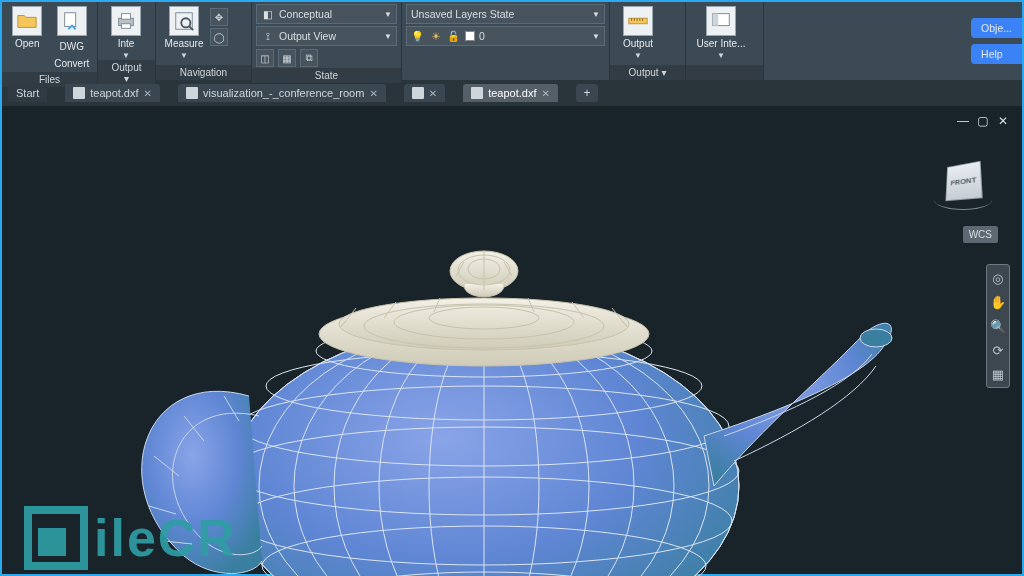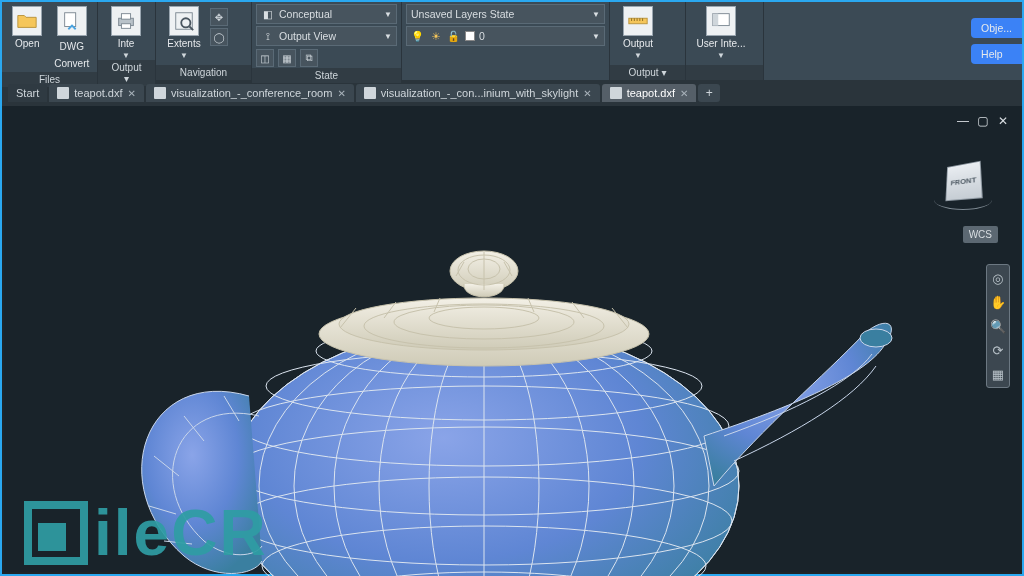--- a/index.html
+++ b/index.html
@@ -11,37 +11,37 @@
   .panel-title { background: #313c44; color: #cfd6db; font-size: 10px; text-align: center; padding: 2px 10px; }
   .big-btn { display: flex; flex-direction: column; align-items: center; justify-content: flex-start; width: 48px; color: #e6e9ec; font-size: 10px; gap: 2px; cursor: pointer; padding-top: 2px; }
   .big-btn .ic { width: 30px; height: 30px; background: #eef1f3; border: 1px solid #9aa6b0; display: flex; align-items: center; justify-content: center; }
   .big-btn .ic svg { width: 22px; height: 22px; }
   .caret { font-size: 8px; color: #cfd6db; }
   .stack { display: flex; flex-direction: column; gap: 2px; }
   .dd { display: flex; align-items: center; background: #47545e; border: 1px solid #5a6a76; height: 20px; color: #d9dee2; font-size: 10.5px; padding: 0 4px; gap: 4px; cursor: pointer; }
   .dd .arrow { margin-left: auto; font-size: 8px; }
   .mini-row { display: flex; gap: 4px; height: 20px; align-items: center; }
   .mini-ic { width: 18px; height: 18px; background: #47545e; border: 1px solid #5a6a76; display:flex; align-items:center; justify-content:center; color:#cfd6db; font-size:10px; cursor:pointer; }
-  .tabbar { display: flex; align-items: center; background: #2a343b; height: 26px; padding: 0 6px; gap: 2px; }
+  .tabbar { display: flex; align-items: center; background: #2a343b; height: 26px; padding: 0 6px; gap: 18px; }
   .doc-tab { display: flex; align-items: center; gap: 5px; background: #3b4750; color: #cfd6db; font-size: 11px; padding: 3px 8px; border-radius: 3px 3px 0 0; cursor: pointer; }
   .doc-tab.start { background: #2f3a42; }
   .doc-tab.active { background: #555f68; color: #fff; }
   .doc-tab .x { font-size: 10px; color: #a9b3bb; cursor:pointer; }
   .doc-tab .fic { width: 12px; height: 12px; background: #cfd6db; border-radius: 1px; }
   .plus-tab { width: 22px; height: 18px; background: #3b4750; color:#cfd6db; display:flex;align-items:center;justify-content:center; border-radius:3px; cursor:pointer; font-size:12px; }
   .viewport { position: absolute; left: 2px; right: 2px; top: 104px; bottom: 2px; background: #19232a; }
   .vp-ctrl { position: absolute; top: 8px; right: 10px; display:flex; gap:6px; }
   .vp-ctrl span { width: 14px; height: 14px; color:#d9dee2; font-size:12px; cursor:pointer; display:flex;align-items:center;justify-content:center; }
   .viewcube { position: absolute; top: 50px; right: 22px; width: 70px; height: 55px; }
   .cube { position:absolute; left:16px; top:6px; width:38px; height:38px; background: linear-gradient(#e9edf1,#c6cdd4); border:1px solid #8f99a2; transform: perspective(120px) rotateX(20deg) rotateY(-22deg); display:flex;align-items:center;justify-content:center; color:#4a5660; font-size:8px; font-weight:bold; cursor:pointer; }
   .compass { position:absolute; left:6px; top:34px; width:58px; height:20px; border-bottom:1px solid #7c8790; border-radius: 0 0 50% 50%; }
   .wcs { position: absolute; top: 120px; right: 22px; background:#5c6872; color:#d9dee2; font-size:10px; padding:3px 6px; border-radius:2px; cursor:pointer; }
   .navbar { position:absolute; right: 10px; top: 158px; width: 24px; background: rgba(90,102,112,0.55); border:1px solid #6c7882; border-radius: 3px; padding: 4px 0; display:flex; flex-direction:column; align-items:center; gap:6px; }
   .navbar .nb { width:18px; height:18px; color:#b9c2c9; font-size:13px; display:flex;align-items:center;justify-content:center; cursor:pointer; }
-  .watermark { position:absolute; left: 20px; bottom: 2px; color:#2f9da4; font-size: 64px; font-weight: 900; letter-spacing: 2px; display:flex; align-items:center; opacity: 0.92; font-family: Arial Black, Arial, sans-serif; }
+  .watermark { position:absolute; left: 20px; bottom: 2px; color:#2f9da4; font-size: 52px; font-weight: 900; letter-spacing: 2px; display:flex; align-items:center; opacity: 0.92; font-family: Arial Black, Arial, sans-serif; }
   .watermark .box { width:64px; height:64px; border:8px solid #2f9da4; margin-right: 6px; position:relative; }
   .watermark .box::after { content:""; position:absolute; left:6px; top:14px; width:28px; height:28px; background:#2f9da4; }
   .side-pill { position:absolute; right:0; top: 16px; display:flex; flex-direction:column; gap:6px; }
   .pill { background:#3b82f6; color:#e6e9ec; font-size:10.5px; padding: 4px 10px; border-radius: 4px 0 0 4px; cursor:pointer; }
   .teapot-svg { position:absolute; left: 60px; top: 120px; width: 860px; height: 430px; }
   .layer-ic { width:14px; height:14px; display:inline-flex; align-items:center; justify-content:center; }
 </style>
 </head>
 <body>
 
@@ -98,21 +98,21 @@
     <div class="panel" style="width:96px">
       <div class="panel-body">
         <div class="big-btn">
           <span class="ic">
               <svg viewBox="0 0 24 24">
                 <rect x="3" y="3" width="18" height="18" fill="none" stroke="#7a8690"></rect>
                 <circle cx="14" cy="14" r="5" fill="none" stroke="#4a5660" stroke-width="2"></circle>
                 <path d="M18 18l4 4" stroke="#4a5660" stroke-width="2"></path>
               </svg>
             </span>
-          <span>Extents</span>
+          <span>Measure</span>
           <span class="caret">▼</span>
         </div>
         <div class="stack" style="padding-top:4px">
           <div class="mini-ic">✥</div>
           <div class="mini-ic">◯</div>
         </div>
       </div>
       <div class="panel-title">Navigation</div>
     </div>
 
@@ -200,21 +200,20 @@
       <span>teapot.dxf</span>
       <span class="x">✕</span>
     </div>
     <div class="doc-tab">
       <span class="fic"></span>
       <span>visualization_-_conference_room</span>
       <span class="x">✕</span>
     </div>
     <div class="doc-tab">
       <span class="fic"></span>
-      <span>visualization_-_con...inium_with_skylight</span>
       <span class="x">✕</span>
     </div>
     <div class="doc-tab active">
       <span class="fic"></span>
       <span>teapot.dxf</span>
       <span class="x">✕</span>
     </div>
     <div class="plus-tab">+</div>
   </div>
 

